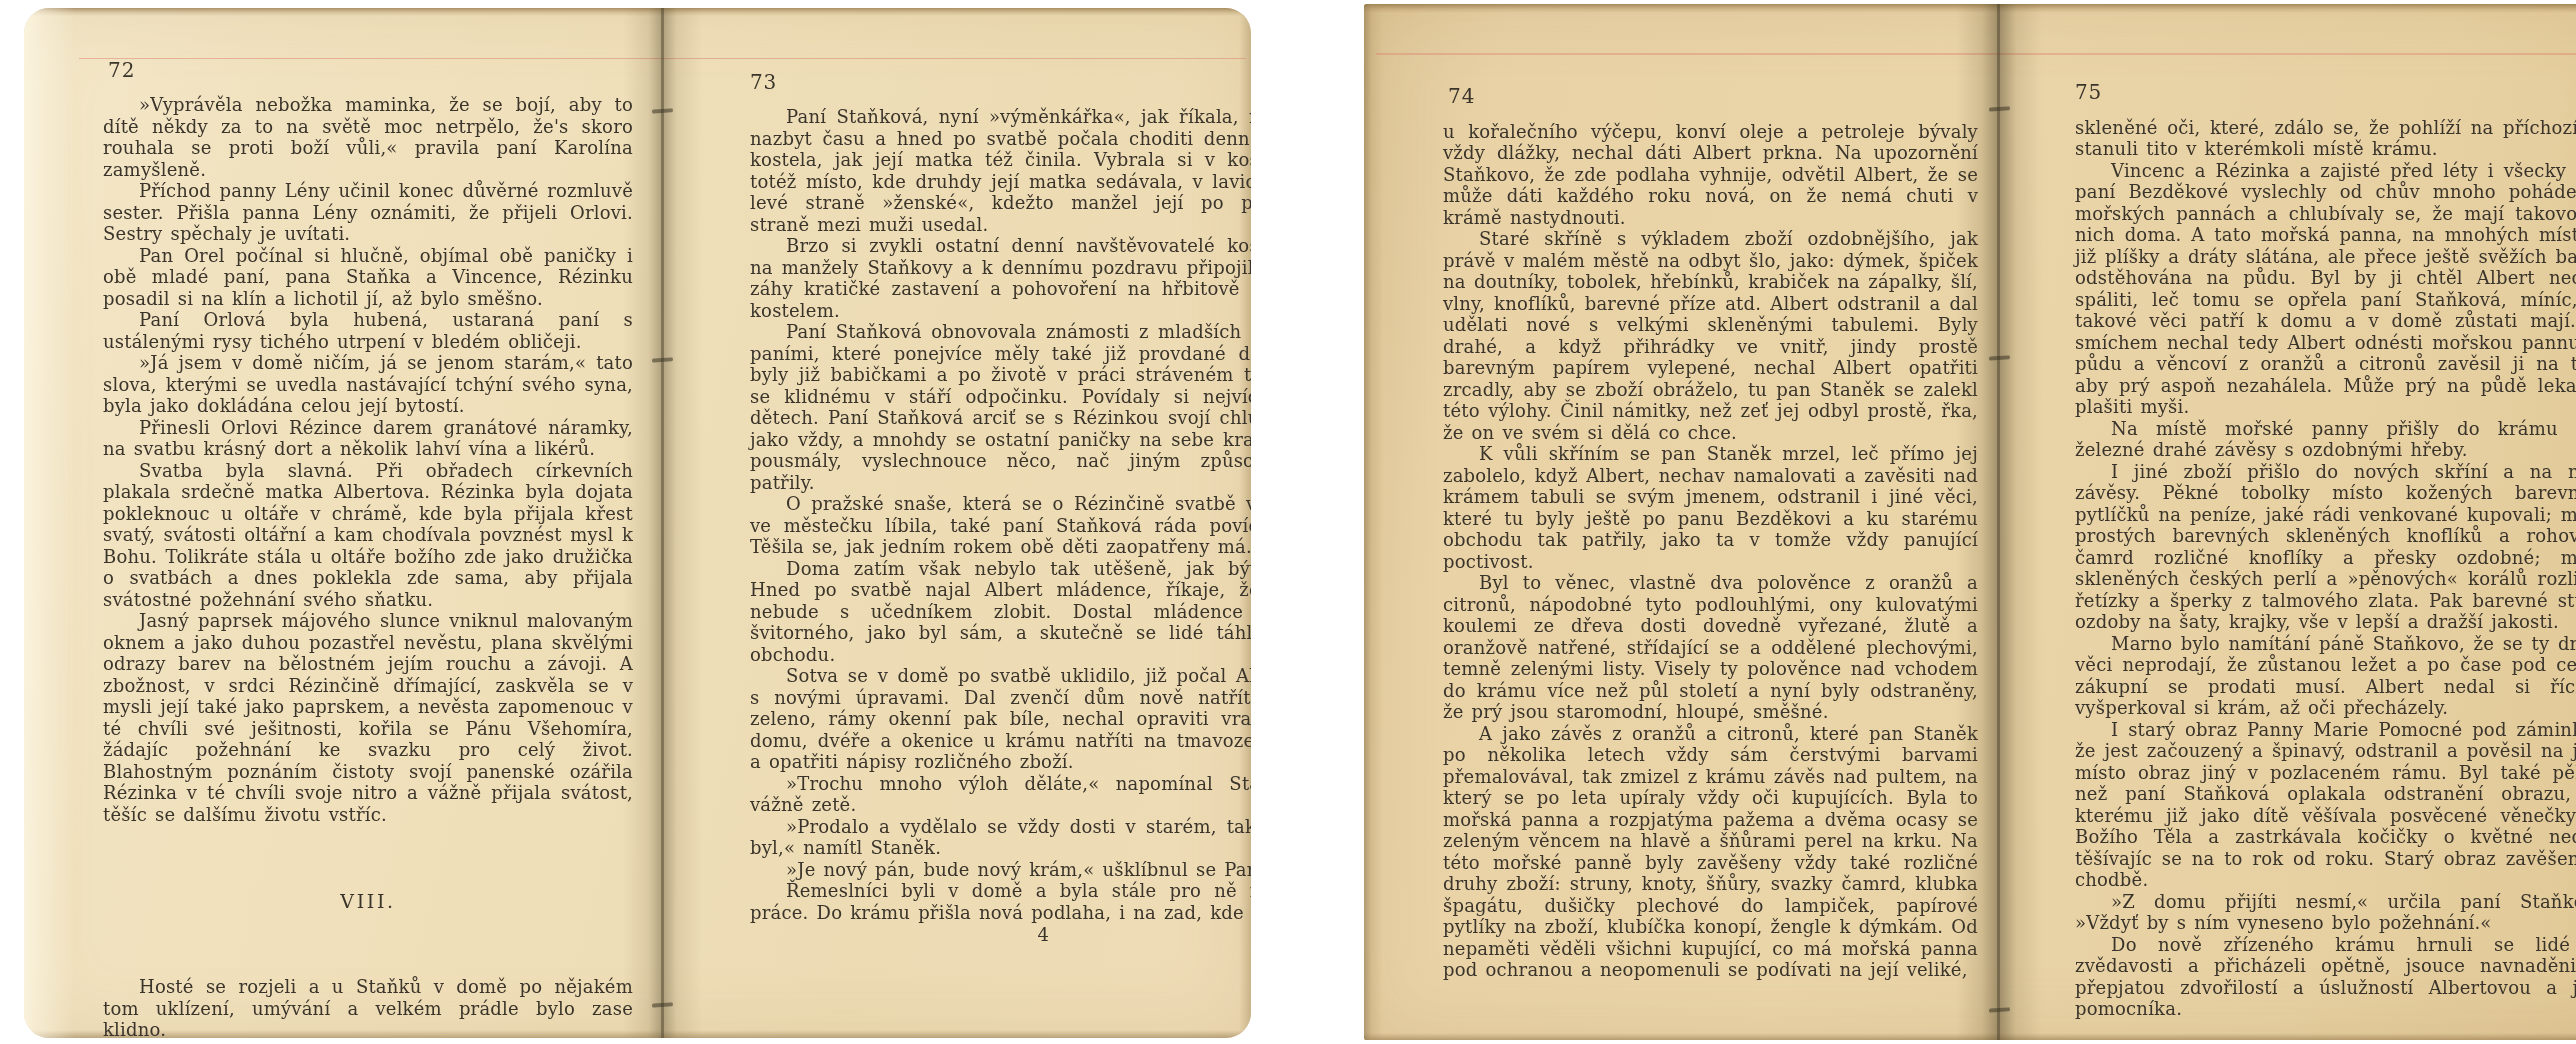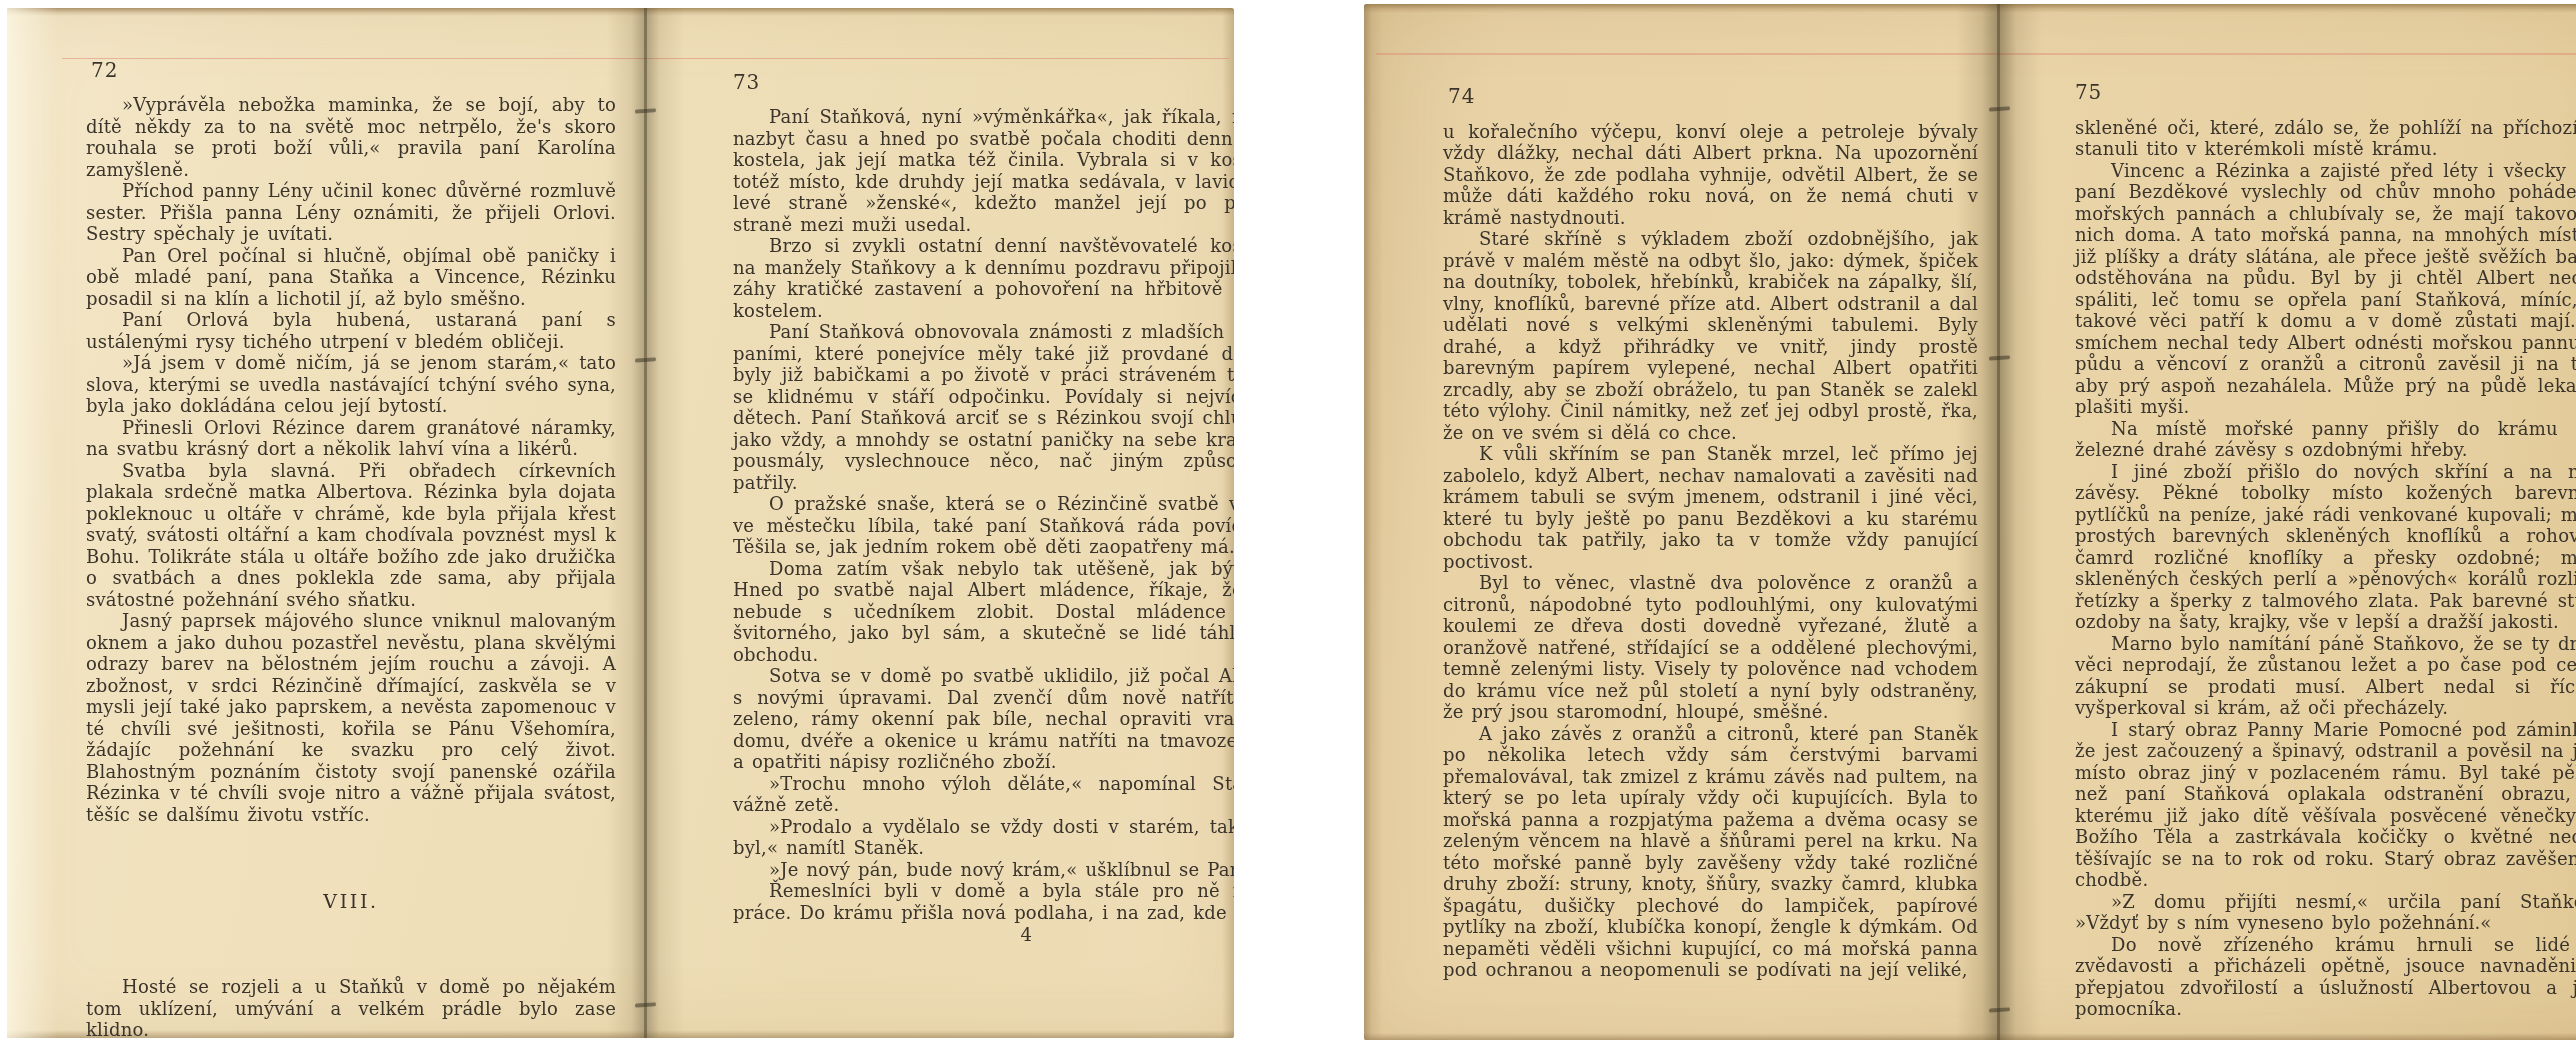--- a/index.html
+++ b/index.html
@@ -12,23 +12,24 @@
   }
   .canvas{position:absolute;inset:0;}
 
   
   .spread{
     position:absolute;
     overflow:hidden;
     border-radius:2.6px;
   }
   #spread-a{
-    left:7px;top:7.7px;width:1227px;height:1030px;
+    left:24px;top:7.7px;width:1227px;height:1030px;
     background:linear-gradient(104deg,#f4e8ca 0%,#f1e2bf 18%,#efdfb9 45%,#ecdbb3 72%,#eedcb6 100%);
     box-shadow:inset 0 0 77px rgba(160,120,60,.14);
+    border-radius:25px;
   }
   #spread-b{
     left:1364px;top:4.3px;width:1275px;height:1036px;
     background:linear-gradient(100deg,#dfc89a 0%,#e8d2a6 10%,#ead5a9 40%,#e7d1a3 75%,#e0c795 100%);
     box-shadow:inset 0 0 77px rgba(150,105,50,.16);
   }
   .spread .edge-top{
     position:absolute;left:0;right:0;top:0;height:8.6px;
     background:linear-gradient(180deg,rgba(120,85,40,.55),rgba(120,85,40,.18) 55%,rgba(120,85,40,0));
   }

